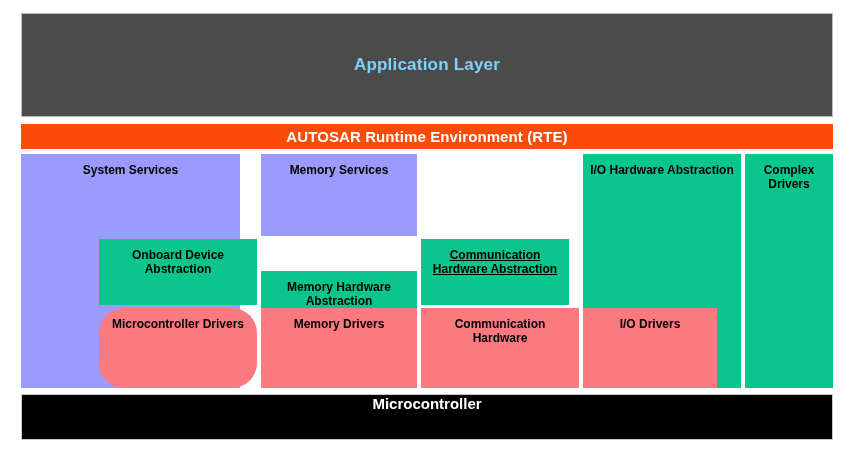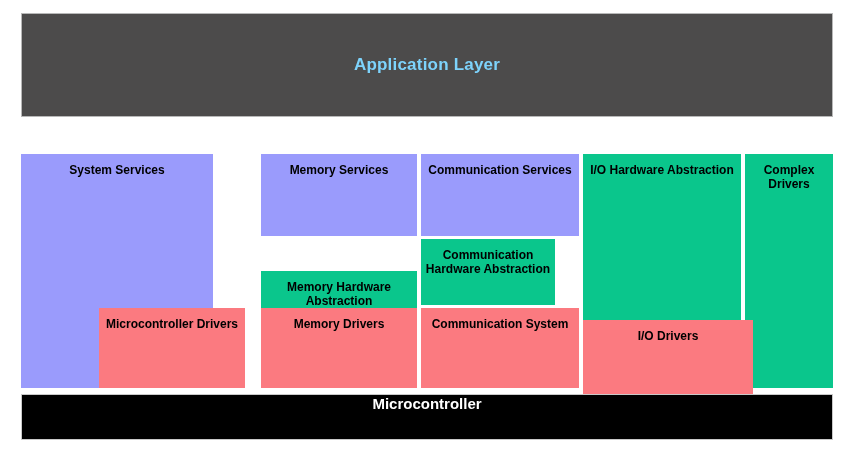--- a/index.html
+++ b/index.html
@@ -68,34 +68,34 @@
   .green  { background: #0ac68c; }
   .salmon { background: #fb7a80; }
 
   .lbl {
     display: block;
     width: 94%;
   }
 
   
 
-  .b-system-services        { left: 21px;  top: 154px; width: 192px; height: 234px; }
+  .b-system-services        { left: 21px;  top: 154px; width: 219px; height: 234px; }
   .b-memory-services        { left: 261px; top: 154px; width: 156px; height: 82px;  }
   .b-communication-services { left: 421px; top: 154px; width: 158px; height: 82px;  }
   .b-io-hw-abstraction      { left: 583px; top: 154px; width: 158px; height: 234px; }
   .b-complex-drivers        { left: 745px; top: 154px; width: 88px;  height: 234px; }
 
   .b-onboard-device-abs     { left: 99px;  top: 239px; width: 158px; height: 66px;  }
   .b-memory-hw-abs          { left: 261px; top: 239px; width: 156px; height: 66px; margin-top: 32px;  }
-  .b-communication-hw-abs   { left: 421px; top: 239px; width: 134px; height: 66px;  }
+  .b-communication-hw-abs   { left: 421px; top: 239px; width: 148px; height: 66px; text-decoration: underline;  }
 
-  .b-microcontroller-drivers{ left: 99px;  top: 308px; width: 146px; height: 80px;  }
+  .b-microcontroller-drivers{ left: 99px;  top: 308px; width: 158px; height: 80px; border-radius: 25px;  }
   .b-memory-drivers         { left: 261px; top: 308px; width: 156px; height: 80px; text-align: center;  }
   .b-communication-drivers  { left: 421px; top: 308px; width: 158px; height: 80px;  }
-  .b-io-drivers             { left: 583px; top: 320px; width: 170px; height: 80px;  }
+  .b-io-drivers             { left: 583px; top: 308px; width: 134px; height: 80px;  }
 
   
   .mcu-bar {
     left: 21px;
     top: 394px;
     width: 812px;
     height: 46px;
     background: #000000;
     border: 1px solid #c9c9c9;
     color: #ffffff;
@@ -105,60 +105,63 @@
 </style>
 </head>
 <body>
 
 <div id="diagram">
 
   <div class="block app-layer">
     <span class="lbl">Application Layer</span>
   </div>
 
+  <div class="block rte-bar">
+    <span class="lbl">AUTOSAR Runtime Environment (RTE)</span>
+  </div>
 
   <div class="block bsw purple b-system-services">
     <span class="lbl">System Services</span>
   </div>
 
   <div class="block bsw purple b-memory-services">
     <span class="lbl">Memory Services</span>
   </div>
 
-  <div class="block bsw purple b-communication-services">
-    <span class="lbl">Communication Services</span>
-  </div>
 
   <div class="block bsw green b-io-hw-abstraction">
     <span class="lbl">I/O Hardware Abstraction</span>
   </div>
 
   <div class="block bsw green b-complex-drivers">
     <span class="lbl">Complex Drivers</span>
   </div>
 
+  <div class="block bsw green b-onboard-device-abs">
+    <span class="lbl">Onboard Device Abstraction</span>
+  </div>
 
   <div class="block bsw green b-memory-hw-abs">
     <span class="lbl">Memory Hardware Abstraction</span>
   </div>
 
   <div class="block bsw green b-communication-hw-abs">
     <span class="lbl">Communication Hardware Abstraction</span>
   </div>
 
   <div class="block bsw salmon b-microcontroller-drivers">
     <span class="lbl">Microcontroller Drivers</span>
   </div>
 
   <div class="block bsw salmon b-memory-drivers">
     <span class="lbl">Memory Drivers</span>
   </div>
 
   <div class="block bsw salmon b-communication-drivers">
-    <span class="lbl">Communication System</span>
+    <span class="lbl">Communication Hardware</span>
   </div>
 
   <div class="block bsw salmon b-io-drivers">
     <span class="lbl">I/O Drivers</span>
   </div>
 
   <div class="block mcu-bar">
     <span class="lbl">Microcontroller</span>
   </div>
 

